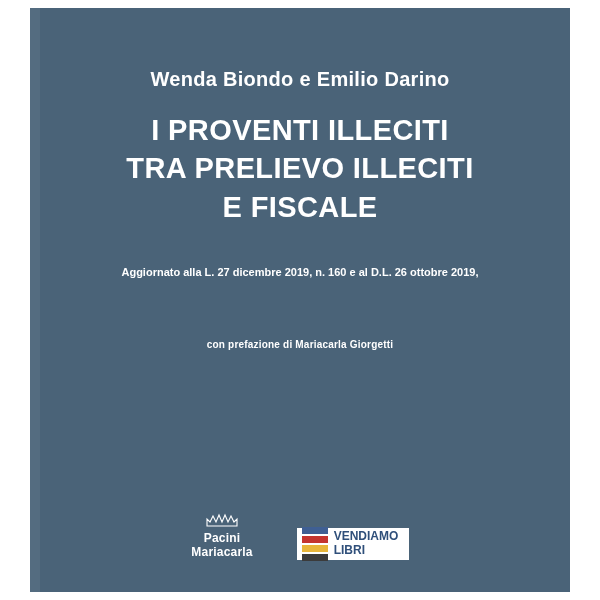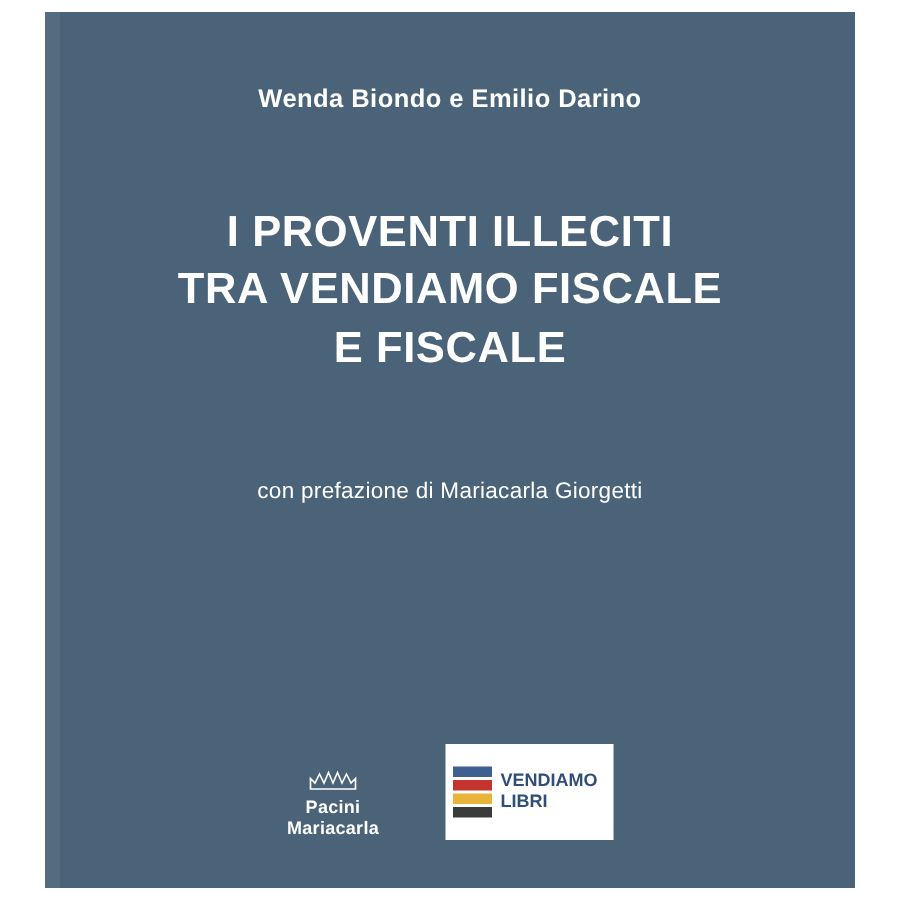--- a/index.html
+++ b/index.html
@@ -40,30 +40,30 @@
   .spine {
     position: absolute;
     left: 0;
     top: 0;
     width: 10px;
     height: 100%;
     background: #546c80;
   }
 
   .authors {
-    margin-top: 48px;
-    color: #ffffff;
-    font-size: 17px;
+    margin-top: 60px;
+    color: #ffffff;
+    font-size: 20px;
     font-weight: bold;
     letter-spacing: 0.3px;
     text-align: center;
   }
 
   .title {
-    margin-top: 60px;
+    margin-top: 20px;
     color: #ffffff;
     font-size: 29px;
     font-weight: bold;
     line-height: 1.32;
     text-align: center;
     letter-spacing: 0.4px;
     width: 440px;
   }
   .title .line { display: block; }
 
@@ -72,24 +72,24 @@
     color: #ffffff;
     font-size: 11px;
     font-weight: bold;
     line-height: 1.9;
     text-align: center;
     width: 400px;
   }
   .subtitle .line { display: block; }
 
   .preface {
-    margin-top: 32px;
-    color: #ffffff;
-    font-size: 15px;
-    font-weight: normal;
+    margin-top: 56px;
+    color: #ffffff;
+    font-size: 10px;
+    font-weight: bold;
     text-align: center;
     letter-spacing: 0.2px;
   }
 
   
   .logos {
     position: absolute;
     bottom: 32px;
     left: 0;
     width: 100%;
@@ -114,21 +114,21 @@
     font-size: 12px;
     font-weight: bold;
     line-height: 1.15;
     text-align: center;
     letter-spacing: 0.2px;
   }
   .publisher-name .line { display: block; }
 
   .vendor-logo {
     width: 112px;
-    height: 64px;
+    height: 32px;
     background: #ffffff;
     display: flex;
     align-items: center;
     padding: 6px 5px;
     box-sizing: border-box;
   }
   .vendor-swatches {
     display: flex;
     flex-direction: column;
     gap: 2px;
@@ -153,25 +153,26 @@
 
 <div class="book-cover">
 
   <div class="cover-page">
     <div class="spine"></div>
 
     <div class="authors">Wenda Biondo e Emilio Darino</div>
 
     <div class="title">
       <span class="line">I PROVENTI ILLECITI</span>
-      <span class="line">TRA VENDIAMO FISCALE</span>
+      <span class="line">TRA PRELIEVO ILLECITI</span>
       <span class="line">E FISCALE</span>
     </div>
 
     <div class="subtitle">
+      <span class="line">Aggiornato alla L. 27 dicembre 2019, n. 160 e al D.L. 26 ottobre 2019,</span>
     </div>
 
     <div class="preface">con prefazione di Mariacarla Giorgetti</div>
 
     <div class="logos">
 
       <div class="publisher-logo">
         <div class="publisher-mark">
           <svg viewBox="0 0 34 16" width="34" height="16" aria-hidden="true">
             <path d="M2 14 L2 7 L5 10 L8 4 L11 10 L14 3 L17 10 L20 3 L23 10 L26 4 L29 10 L32 7 L32 14 Z" fill="none" stroke="#ffffff" stroke-width="1.1"></path>

